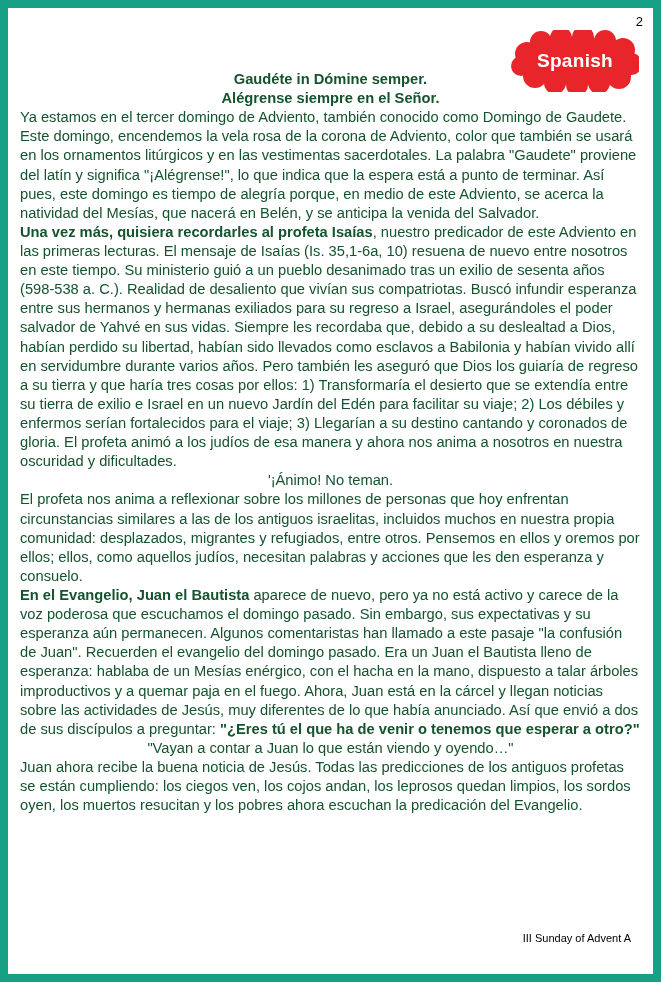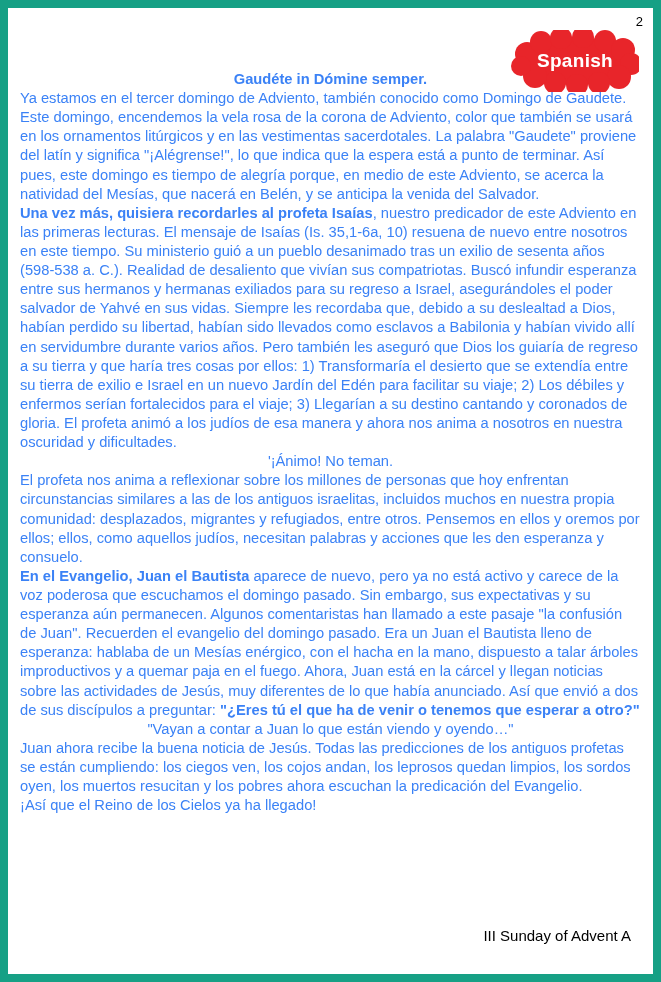--- a/index.html
+++ b/index.html
@@ -58,37 +58,37 @@
   .content {
     position: absolute;
     left: 12px;
     top: 62px;
     width: 621px;
   }
   p {
     margin: 0;
     font-size: 14.7px;
     line-height: 1.30;
-    color: #3b82f6;
+    color: #14532d;
     text-align: left;
   }
   p.center {
     text-align: center;
     font-weight: normal;
   }
   p.center-title {
     text-align: center;
     font-weight: bold;
   }
   .b { font-weight: bold; }
   .footer {
     position: absolute;
     right: 22px;
     bottom: 30px;
-    font-size: 15px;
+    font-size: 11px;
     color: #000;
   }
 </style>
 </head>
 <body>
 
 <div class="page">
 
   <div class="page-number">2</div>
 
@@ -110,35 +110,35 @@
         <circle cx="24" cy="46" r="12"></circle>
         <circle cx="10" cy="36" r="10"></circle>
       </g>
     </svg>
     <div class="badge-label">Spanish</div>
   </div>
 
   <div class="content">
 
     <p class="center-title">Gaudéte in Dómine semper.</p>
+    <p class="center-title">Alégrense siempre en el Señor.</p>
 
     <p>Ya estamos en el tercer domingo de Adviento, también conocido como Domingo de Gaudete. Este domingo, encendemos la vela rosa de la corona de Adviento, color que también se usará en los ornamentos litúrgicos y en las vestimentas sacerdotales. La palabra "Gaudete" proviene del latín y significa "¡Alégrense!", lo que indica que la espera está a punto de terminar. Así pues, este domingo es tiempo de alegría porque, en medio de este Adviento, se acerca la natividad del Mesías, que nacerá en Belén, y se anticipa la venida del Salvador.</p>
 
     <p><span class="b">Una vez más, quisiera recordarles al profeta Isaías</span><span>, nuestro predicador de este Adviento en las primeras lecturas. El mensaje de Isaías (Is. 35,1-6a, 10) resuena de nuevo entre nosotros en este tiempo. Su ministerio guió a un pueblo desanimado tras un exilio de sesenta años (598-538 a. C.). Realidad de desaliento que vivían sus compatriotas. Buscó infundir esperanza entre sus hermanos y hermanas exiliados para su regreso a Israel, asegurándoles el poder salvador de Yahvé en sus vidas. Siempre les recordaba que, debido a su deslealtad a Dios, habían perdido su libertad, habían sido llevados como esclavos a Babilonia y habían vivido allí en servidumbre durante varios años. Pero también les aseguró que Dios los guiaría de regreso a su tierra y que haría tres cosas por ellos: 1) Transformaría el desierto que se extendía entre su tierra de exilio e Israel en un nuevo Jardín del Edén para facilitar su viaje; 2) Los débiles y enfermos serían fortalecidos para el viaje; 3) Llegarían a su destino cantando y coronados de gloria. El profeta animó a los judíos de esa manera y ahora nos anima a nosotros en nuestra oscuridad y dificultades.</span></p>
 
     <p class="center">'¡Ánimo! No teman.</p>
 
     <p>El profeta nos anima a reflexionar sobre los millones de personas que hoy enfrentan circunstancias similares a las de los antiguos israelitas, incluidos muchos en nuestra propia comunidad: desplazados, migrantes y refugiados, entre otros. Pensemos en ellos y oremos por ellos; ellos, como aquellos judíos, necesitan palabras y acciones que les den esperanza y consuelo.</p>
 
     <p><span class="b">En el Evangelio, Juan el Bautista</span><span> aparece de nuevo, pero ya no está activo y carece de la voz poderosa que escuchamos el domingo pasado. Sin embargo, sus expectativas y su esperanza aún permanecen. Algunos comentaristas han llamado a este pasaje "la confusión de Juan". Recuerden el evangelio del domingo pasado. Era un Juan el Bautista lleno de esperanza: hablaba de un Mesías enérgico, con el hacha en la mano, dispuesto a talar árboles improductivos y a quemar paja en el fuego. Ahora, Juan está en la cárcel y llegan noticias sobre las actividades de Jesús, muy diferentes de lo que había anunciado. Así que envió a dos de sus discípulos a preguntar: </span><span class="b">"¿Eres tú el que ha de venir o tenemos que esperar a otro?"</span></p>
 
 
     <p class="center">"Vayan a contar a Juan lo que están viendo y oyendo…"</p>
 
     <p>Juan ahora recibe la buena noticia de Jesús. Todas las predicciones de los antiguos profetas se están cumpliendo: los ciegos ven, los cojos andan, los leprosos quedan limpios, los sordos oyen, los muertos resucitan y los pobres ahora escuchan la predicación del Evangelio.</p>
 
-    <p>¡Así que el Reino de los Cielos ya ha llegado!</p>
 
   </div>
 
   <div class="footer">III Sunday of Advent A</div>
 
 </div>
 
 </body></html>

